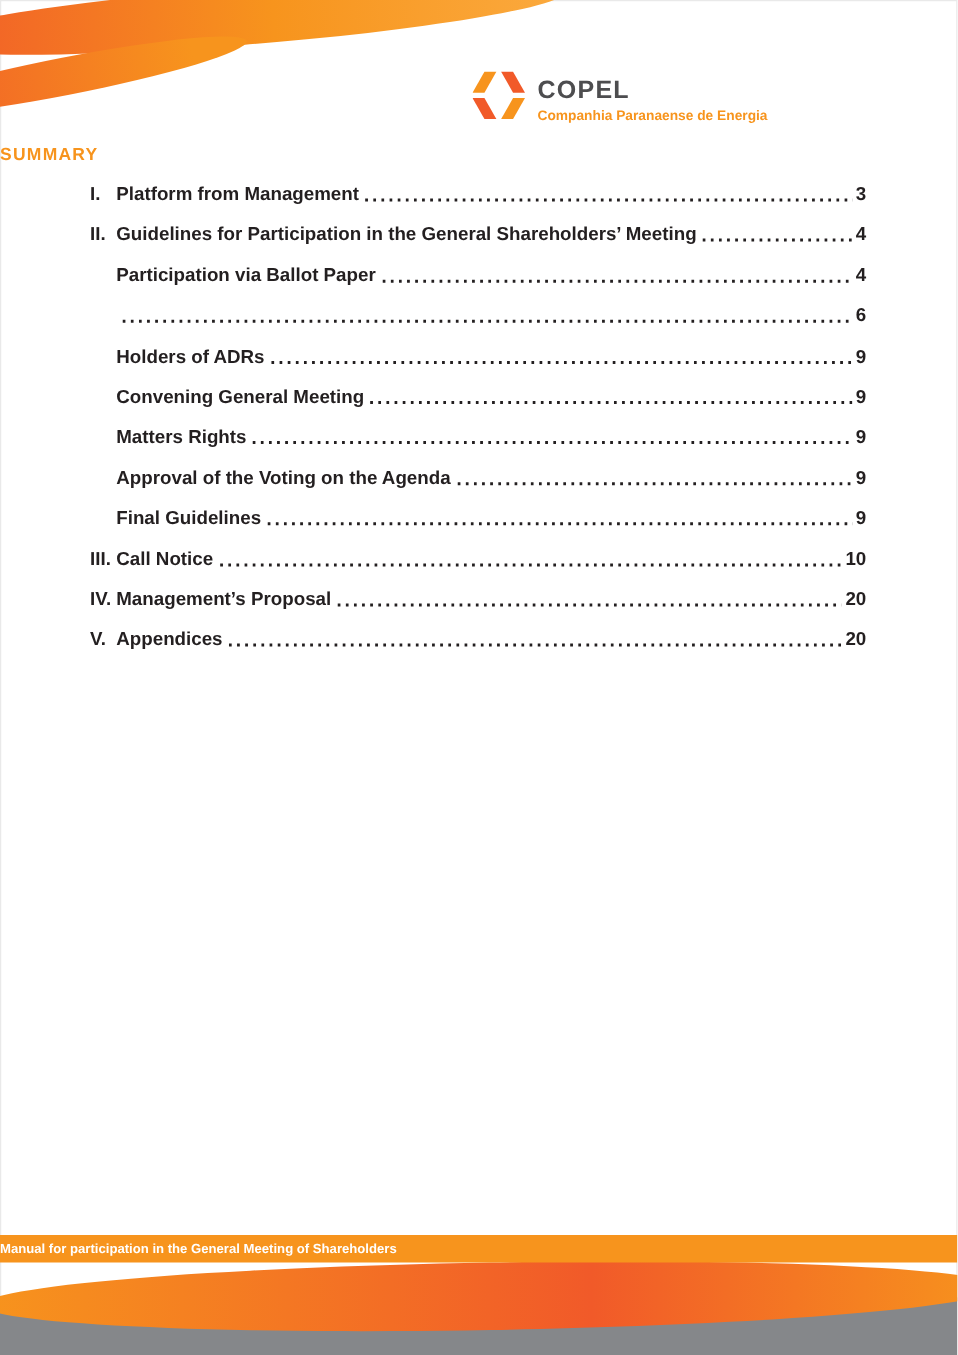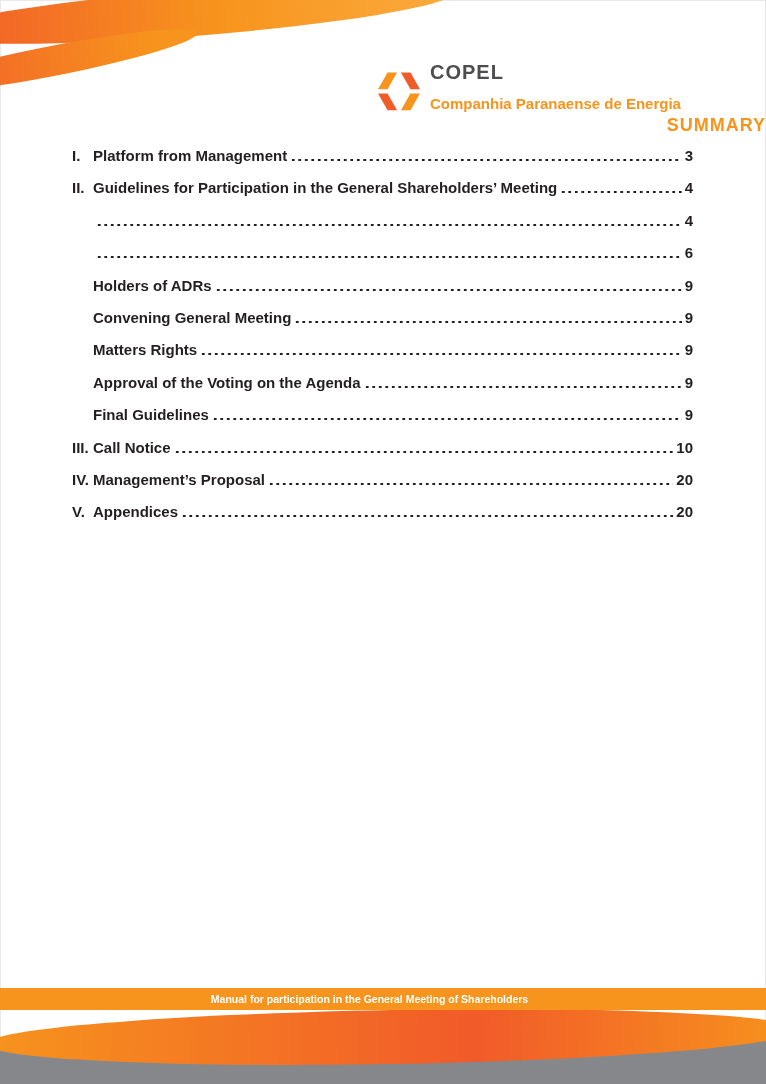--- a/index.html
+++ b/index.html
@@ -33,37 +33,37 @@
   .swoosh2{
     left:-95px;top:46px;width:295px;height:30px;
     border-radius:50%;
     background:linear-gradient(90deg,var(--accent-deep) 0%,var(--accent) 85%);
     transform:rotate(-11deg);
     z-index:1;
   }
   
   .logo{
     position:absolute;left:378px;top:56px;
-    display:flex;align-items:flex-end;
+    display:flex;align-items:flex-start;
     z-index:2;
   }
   .logo-mark{display:block;margin-right:10px;}
   .logo-name{
     font-size:20px;font-weight:bold;color:var(--logo-gray);
     letter-spacing:1px;line-height:20px;margin-top:6px;
   }
   .logo-subtitle{
-    font-size:15px;font-weight:bold;color:var(--accent);
-    line-height:18px;margin-top:13px;white-space:nowrap;
+    font-size:11px;font-weight:bold;color:var(--accent);
+    line-height:18px;margin-top:2px;white-space:nowrap;
   }
   
   .heading{
     position:absolute;top:115px;left:0;right:0;
-    text-align:right;
-    font-size:18px;font-weight:bold;letter-spacing:1px;
+    text-align:left;
+    font-size:14px;font-weight:bold;letter-spacing:1px;
     color:var(--accent);
     z-index:2;
   }
   
   .toc{
     position:absolute;top:146px;left:72px;width:621px;
     z-index:2;
   }
   .toc-row{
     display:flex;align-items:flex-end;
@@ -86,21 +86,21 @@
   }
   .toc-row .pagenum{
     flex:0 0 auto;white-space:nowrap;text-align:right;
   }
   
   .footer-banner{
     position:absolute;left:0;right:0;top:988px;height:22px;
     background:var(--accent);
     color:var(--white);
     font-size:10.5px;font-weight:bold;
-    line-height:22px;text-align:center;
+    line-height:22px;text-align:left;
     padding-right:27px;box-sizing:border-box;
     z-index:3;
   }
   .footer-gray{
     position:absolute;left:0;right:0;top:1038px;height:46px;
     background:var(--footer-gray);
     z-index:1;
   }
   .swoosh3{
     left:-14px;top:1010px;width:812px;height:54px;
@@ -147,20 +147,21 @@
       <span class="pagenum">3</span>
     </div>
     <div class="toc-row">
       <span class="num">II.</span>
       <span class="label">Guidelines for Participation in the General Shareholders’ Meeting</span>
       <span class="leader"></span>
       <span class="pagenum">4</span>
     </div>
     <div class="toc-row">
       <span class="num"></span>
+      <span class="label">Participation via Ballot Paper</span>
       <span class="leader"></span>
       <span class="pagenum">4</span>
     </div>
     <div class="toc-row">
       <span class="num"></span>
       <span class="leader"></span>
       <span class="pagenum">6</span>
     </div>
     <div class="toc-row">
       <span class="num"></span>

